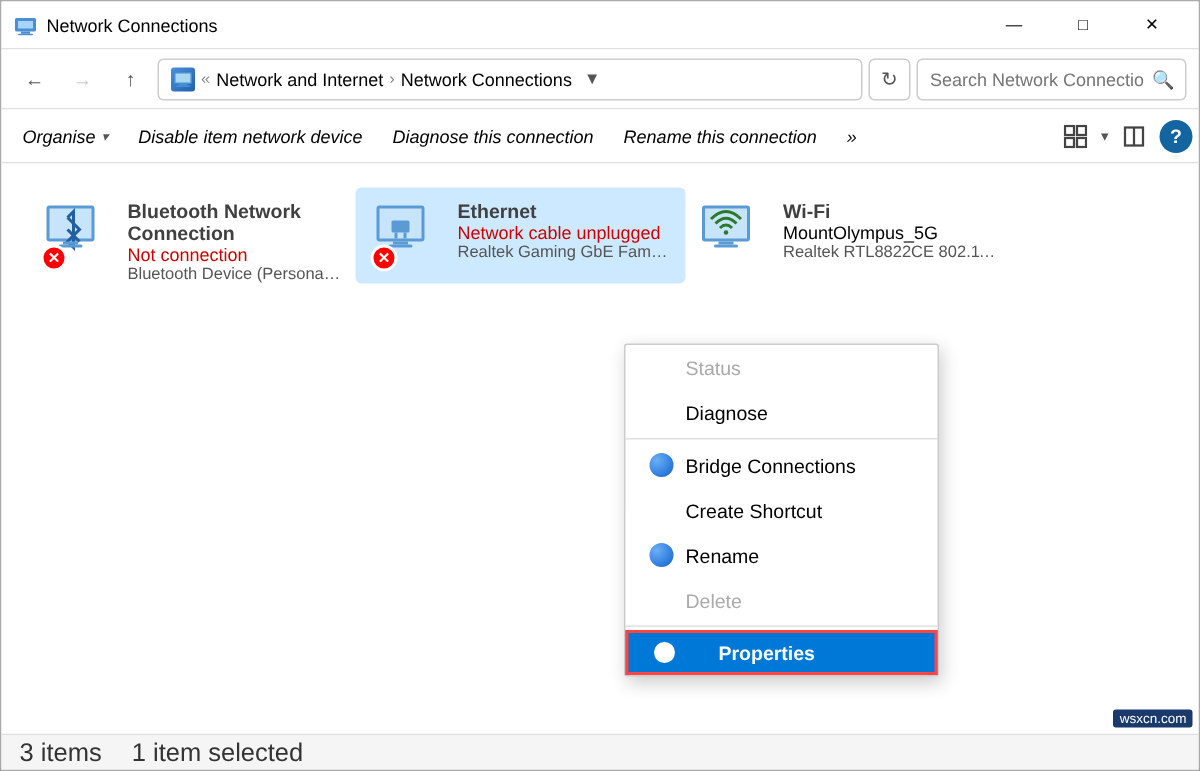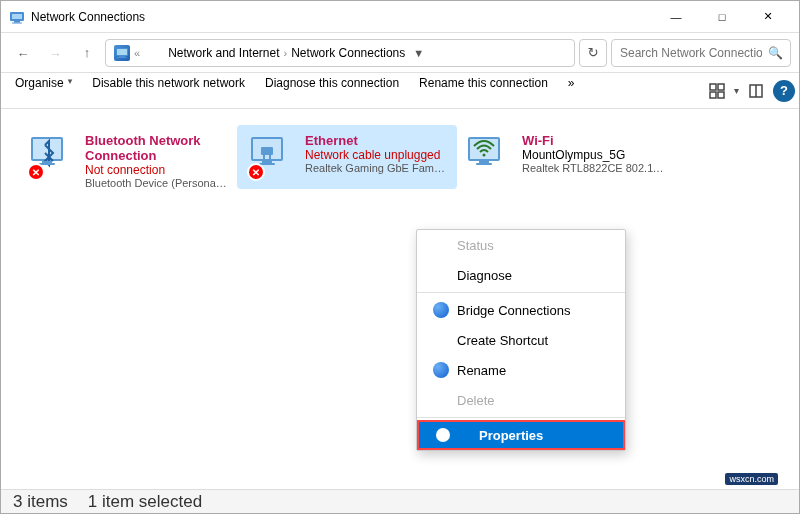--- a/index.html
+++ b/index.html
@@ -145,29 +145,30 @@
       display: flex;
       align-items: center;
       padding: 0 4px;
       gap: 0;
       flex-shrink: 0;
     }
     .toolbar-btn {
       height: 30px;
       padding: 0 10px;
       display: flex;
-      align-items: flex-start;
+      align-items: center;
       gap: 4px;
       border: none;
       background: transparent;
       cursor: pointer;
       font-size: 12px;
       color: #000;
       border-radius: 4px;
       white-space: nowrap;
+      font-style: italic;
     }
     .toolbar-btn .chevron { font-size: 9px; color: #555; }
 
     .toolbar-right {
       margin-left: auto;
       display: flex;
       align-items: center;
       gap: 2px;
     }
     .toolbar-icon-btn {
@@ -218,21 +219,21 @@
     }
 
     .net-icon-wrap {
       position: relative;
       width: 48px;
       height: 48px;
       flex-shrink: 0;
     }
 
     .net-info { flex: 1; min-width: 0; }
-    .net-name { font-weight: 600; font-size: 13px; color: #be185d; }
+    .net-name { font-weight: 600; font-size: 13px; color: #404040; }
     .net-status { font-size: 12px; color: #c00; }
     .net-status.connected { color: #000; }
     .net-adapter { font-size: 11px; color: #555; overflow: hidden; text-overflow: ellipsis; white-space: nowrap; }
 
     
     .monitor-svg { width: 40px; height: 40px; }
 
     
     .status-bar {
       height: 24px;
@@ -307,21 +308,21 @@
       width: 16px;
       height: 16px;
       background: radial-gradient(circle at 30% 30%, #6ab0f5, #1060d0);
       border-radius: 50%;
       position: relative;
     }
 
     .wsxcn-badge {
       position: absolute;
       bottom: 4px;
-      right: 21px;
+      right: 4px;
       background: #1a3a6b;
       color: #fff;
       font-size: 9px;
       padding: 1px 4px;
       border-radius: 2px;
     }
   </style>
 </head>
 <body>
 
@@ -352,40 +353,40 @@
     <div class="breadcrumb-bar">
       <div class="breadcrumb-icon">
         <svg width="14" height="14" viewBox="0 0 14 14">
           <rect x="1" y="2" width="12" height="8" rx="1" fill="#4a8fd4"></rect>
           <rect x="2" y="3" width="10" height="6" fill="#a8d8f0"></rect>
           <rect x="4" y="10" width="6" height="1" fill="#4a8fd4"></rect>
           <rect x="2" y="11" width="10" height="1" rx="0.5" fill="#4a8fd4"></rect>
         </svg>
       </div>
       <span class="breadcrumb-chevron">«</span>
-      <span class="breadcrumb-text" style="cursor:pointer;margin-left:24px;">Network and Internet</span>
+      <span class="breadcrumb-text" style="cursor:pointer;">Network and Internet</span>
       <span class="breadcrumb-chevron">›</span>
       <span class="breadcrumb-text" style="cursor:pointer; font-weight:500;">Network Connections</span>
       <span class="breadcrumb-dropdown">▼</span>
     </div>
 
     <button class="refresh-btn">↻</button>
     <div style="position:relative; display:flex; align-items:center;">
       <input class="search-box" type="text" placeholder="Search Network Connections" style="">
       <span style="position:absolute; right:8px; color:#888; font-size:12px;">🔍</span>
     </div>
   </div>
 
   <div class="toolbar">
     <button class="toolbar-btn">
       <span>Organise</span>
       <span class="chevron">▾</span>
     </button>
     <button class="toolbar-btn">
-      <span>Disable this network network</span>
+      <span>Disable item network device</span>
     </button>
     <button class="toolbar-btn">
       <span>Diagnose this connection</span>
     </button>
     <button class="toolbar-btn">
       <span>Rename this connection</span>
     </button>
     <button class="toolbar-btn">
       <span>»</span>
     </button>

